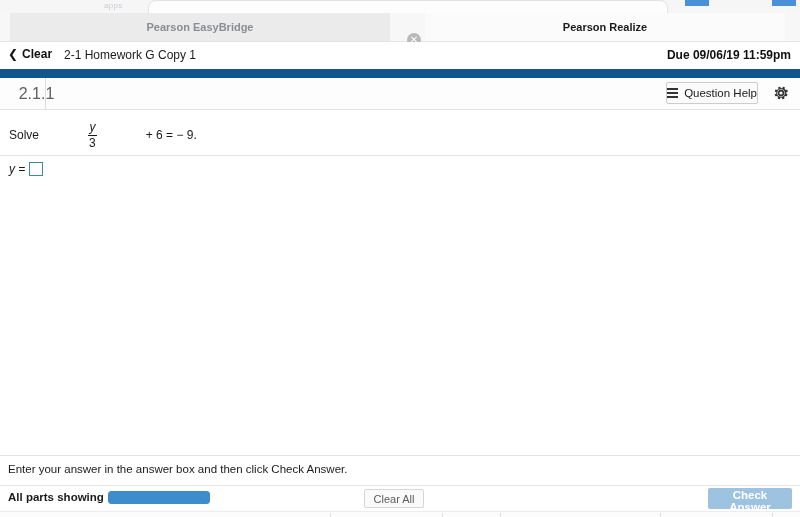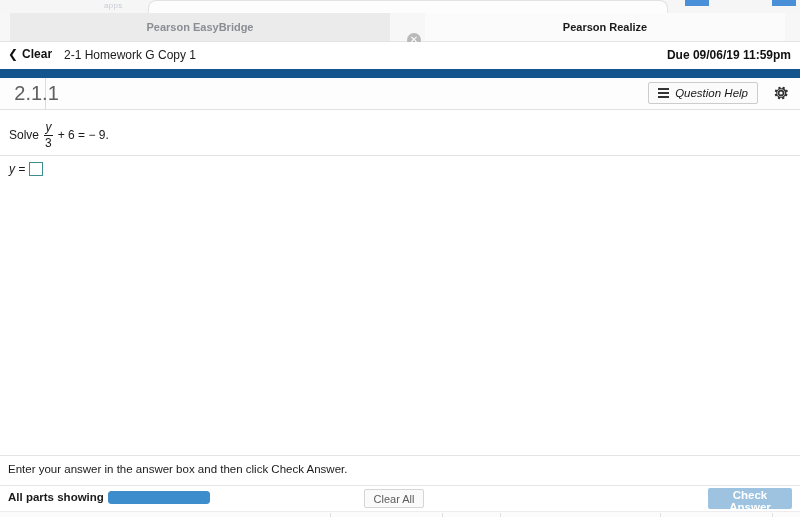--- a/index.html
+++ b/index.html
@@ -151,41 +151,40 @@
     border-bottom: 1px solid #e1e1e3;
     box-sizing: border-box;
   }
   .question-number {
     position: absolute;
     left: 0; top: 0;
     width: 46px; height: 31px;
     display: flex;
     align-items: center;
     justify-content: center;
-    font-size: 20px;
+    font-size: 16px;
     color: #5f5f5f;
     border-right: 1px solid #dcdcde;
     box-sizing: border-box;
     padding-left: 28px;
   }
   .question-help-btn {
     position: absolute;
     right: 42px; top: 4px;
     height: 22px;
-    padding: 0 9px;
+    padding: 0 0;
     display: flex;
     align-items: center;
     gap: 6px;
     background: #fbfbfb;
     border: 1px solid #ccccce;
     border-radius: 2px;
     font-size: 11.5px;
     color: #1a1a1a;
     box-sizing: border-box;
-    font-style: italic;
   }
   .list-icon {
     display: inline-block;
     width: 11px; height: 10px;
     position: relative;
   }
   .list-icon i {
     position: absolute;
     left: 0;
     width: 11px; height: 2px;
@@ -209,20 +208,21 @@
     bottom: 62px;
     background: #ffffff;
   }
   .problem-line {
     position: absolute;
     left: 9px; top: 11px;
     display: flex;
     align-items: center;
     font-size: 12px;
     color: #1a1a1a;
+    gap: 44px;
   }
   .fraction {
     display: inline-flex;
     flex-direction: column;
     align-items: center;
     margin: 0 4px;
     line-height: 1.05;
     font-size: 12px;
   }
   .fraction .num {

